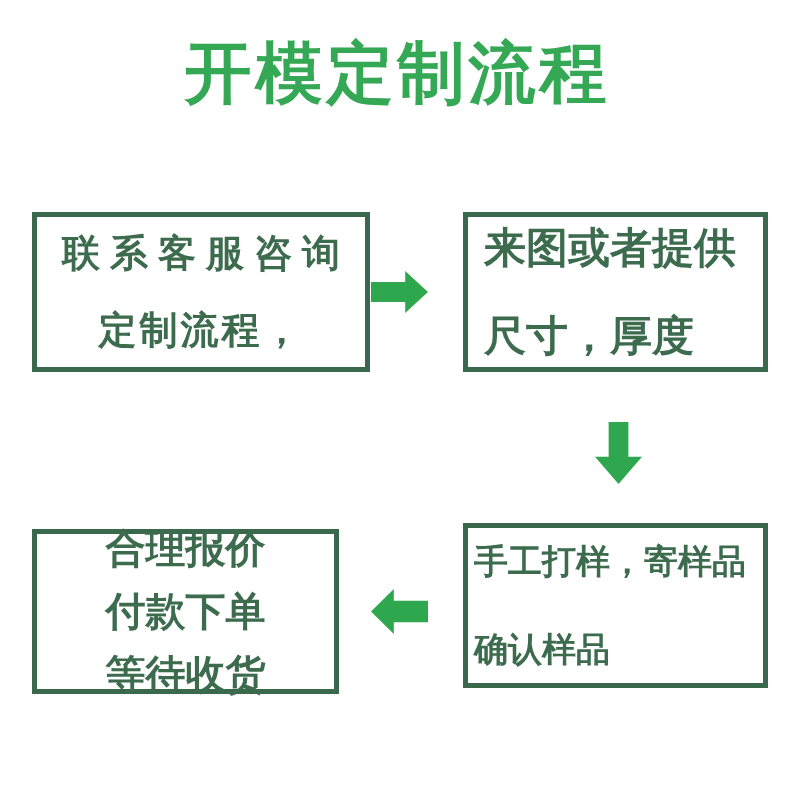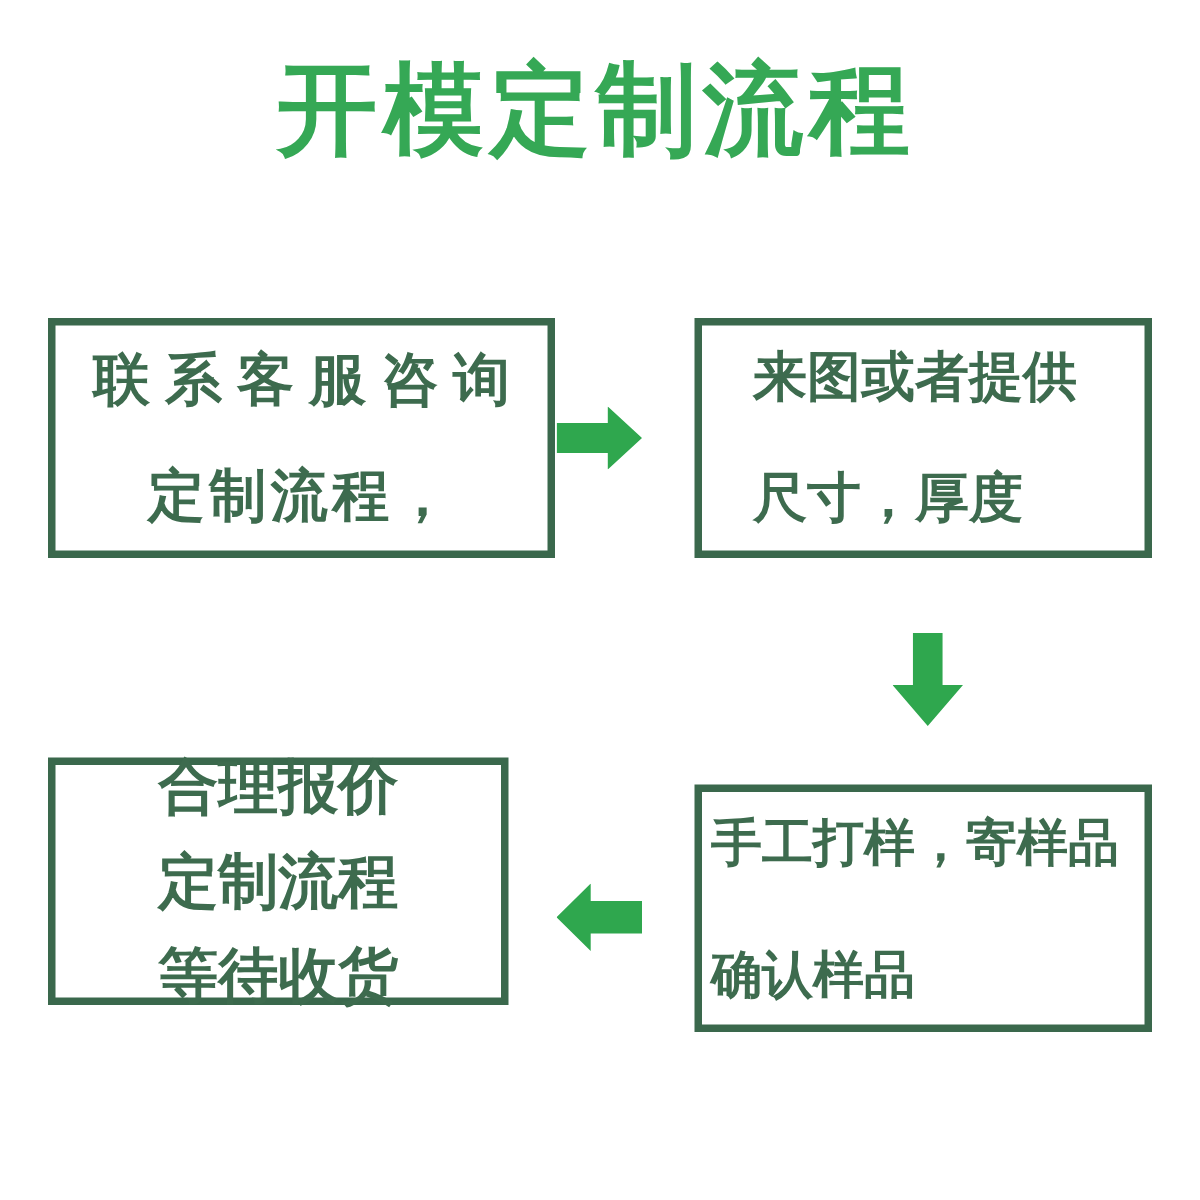--- a/index.html
+++ b/index.html
@@ -64,36 +64,36 @@
     font-size: 38px;
     gap: 26px;
   }
   #box1 .line-0 { letter-spacing: 10px; margin-left: 10px; }
   #box1 .line-1 { letter-spacing: 3px; }
 
   #box2 {
     left: 463px; top: 212px;
     width: 305px; height: 160px;
     align-items: flex-start;
-    padding-left: 34px;
-    font-size: 36px;
+    padding-left: 16px;
+    font-size: 42px;
     gap: 32px;
   }
 
   #box3 {
     left: 463px; top: 523px;
     width: 305px; height: 165px;
     align-items: flex-start;
     padding-left: 6px;
     font-size: 34px;
     gap: 42px;
   }
 
   #box4 {
-    left: 32px;  top: 505px;
+    left: 32px;  top: 529px;
     width: 307px; height: 165px;
     align-items: center;
     font-size: 40px;
     gap: 8px;
   }
 
   
   .arrow {
     position: absolute;
     background: #2fa74e;
@@ -138,17 +138,17 @@
 
   <div class="box" id="box3">
     <div class="line">手工打样，寄样品</div>
     <div class="line">确认样品</div>
   </div>
 
   <div class="arrow" id="arrow-left"></div>
 
   <div class="box" id="box4">
     <div class="line">合理报价</div>
-    <div class="line">定制流程</div>
+    <div class="line">付款下单</div>
     <div class="line">等待收货</div>
   </div>
 
 </div>
 
 </body></html>

